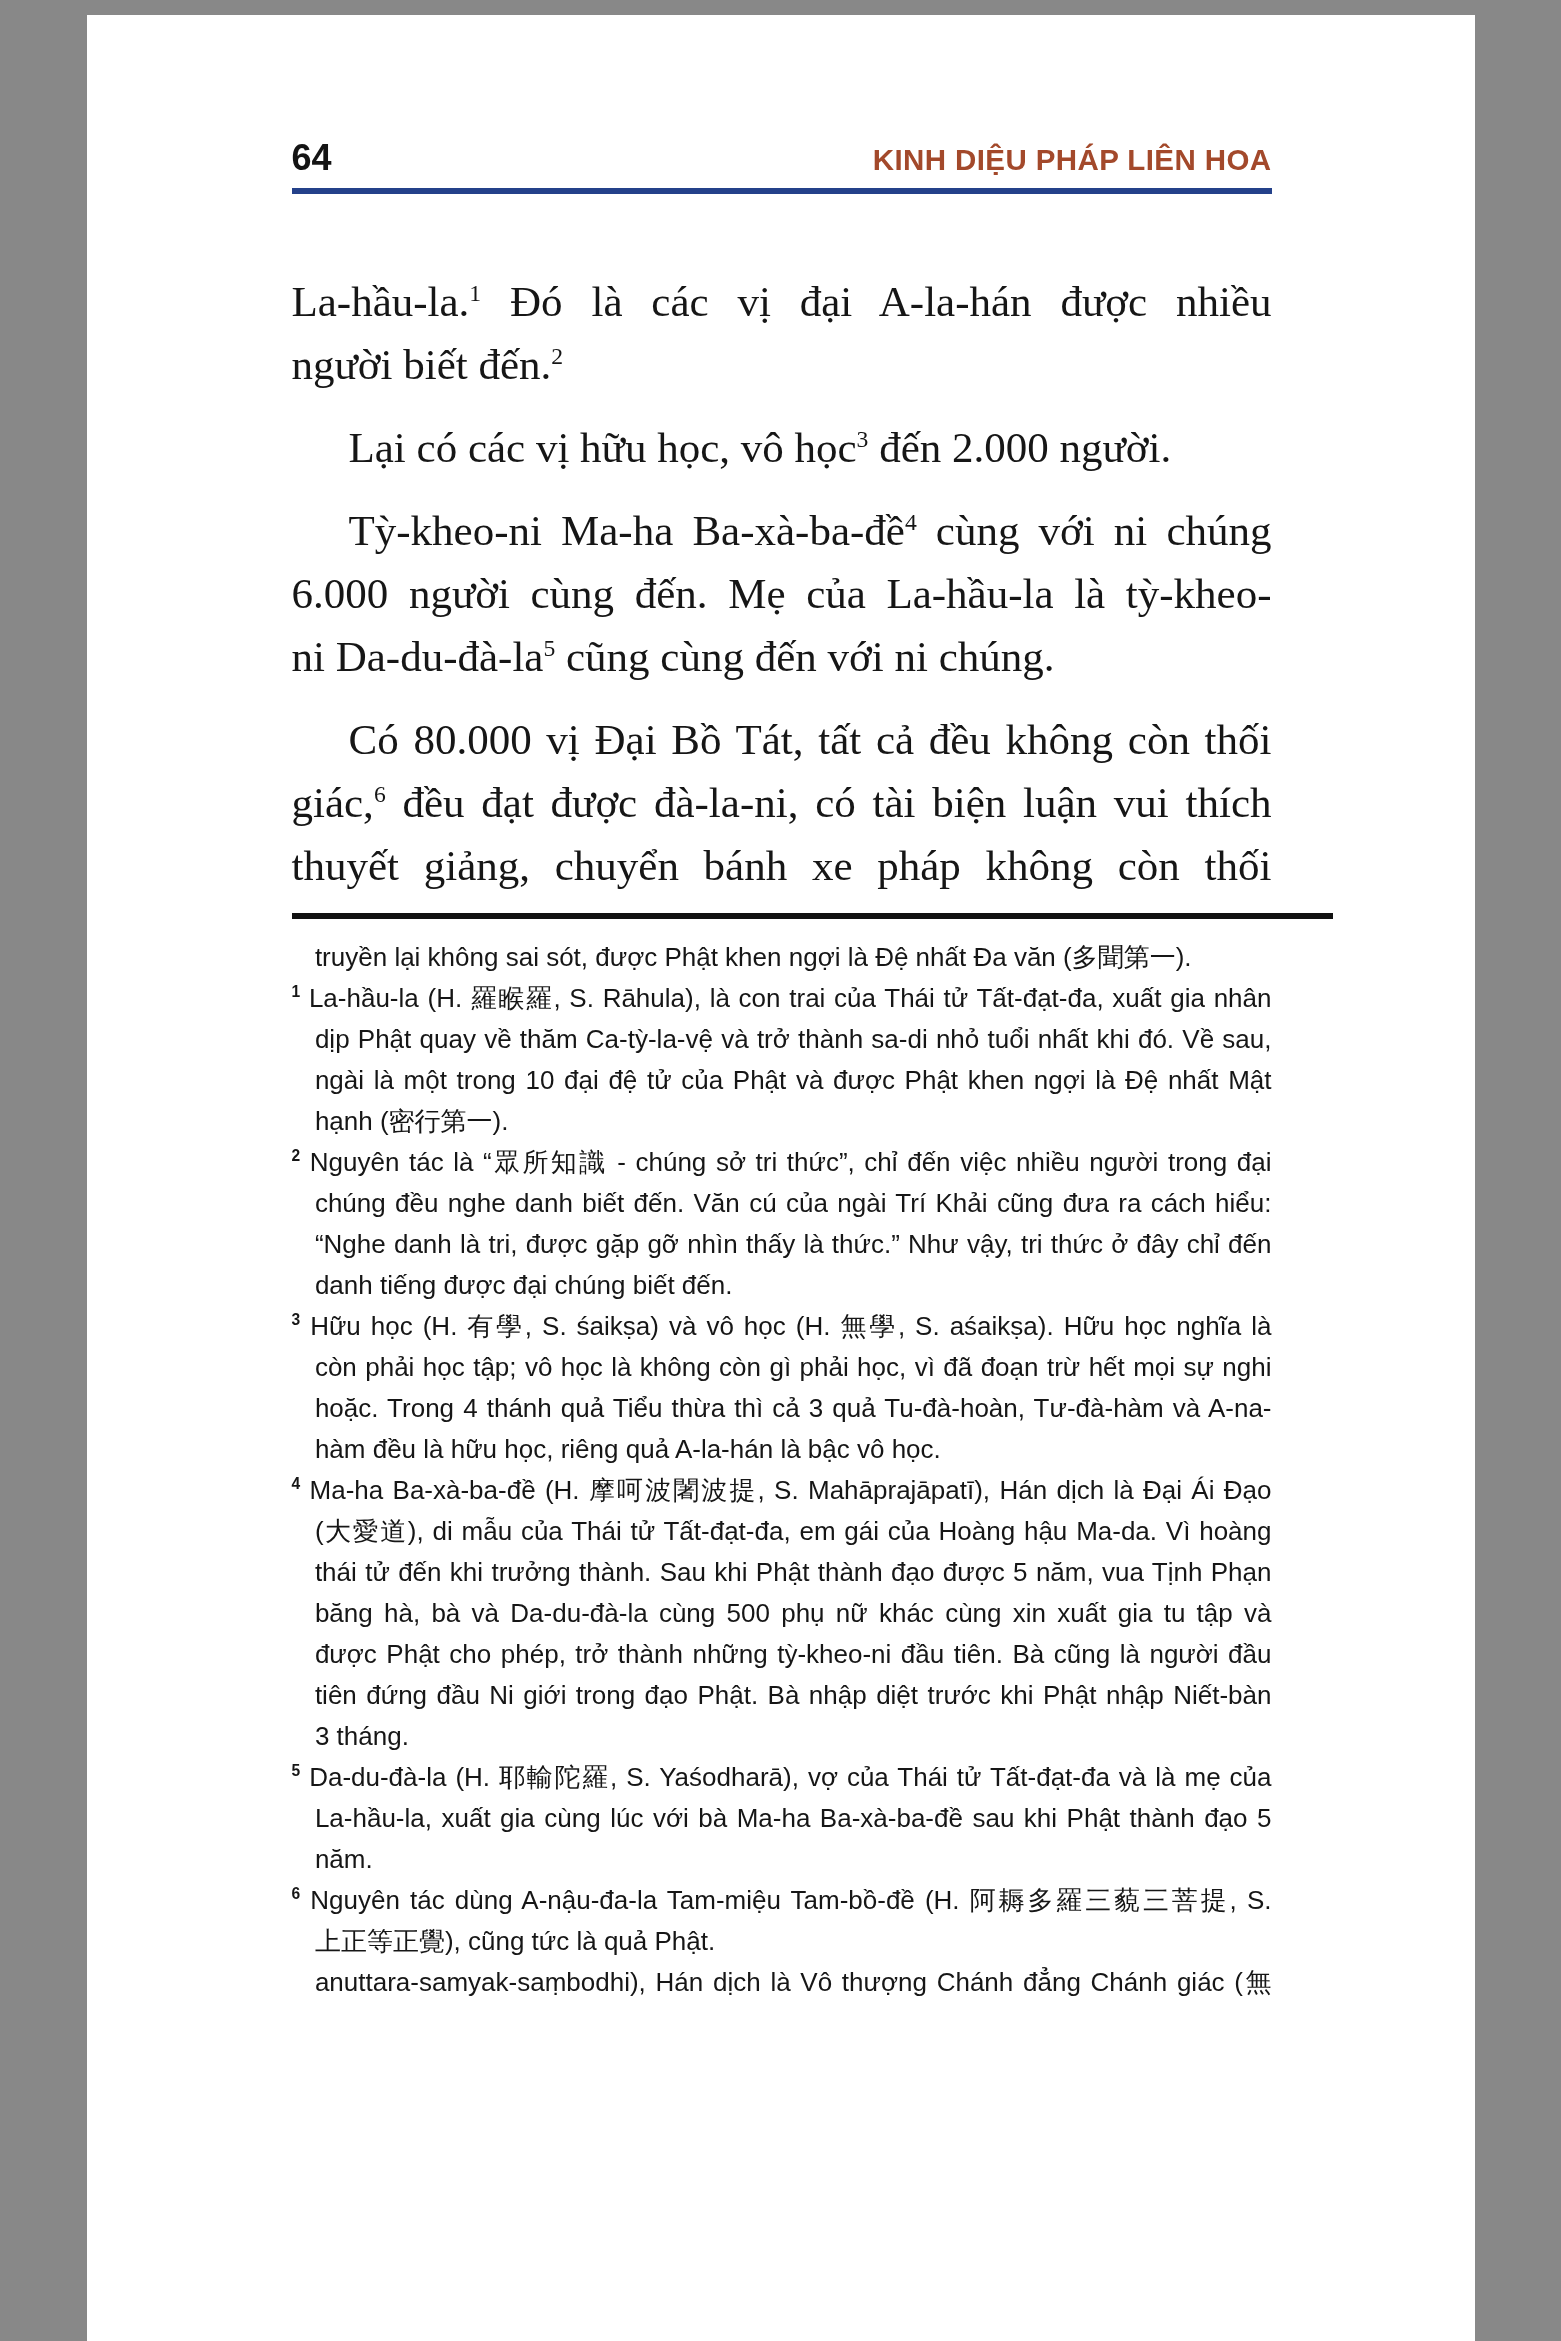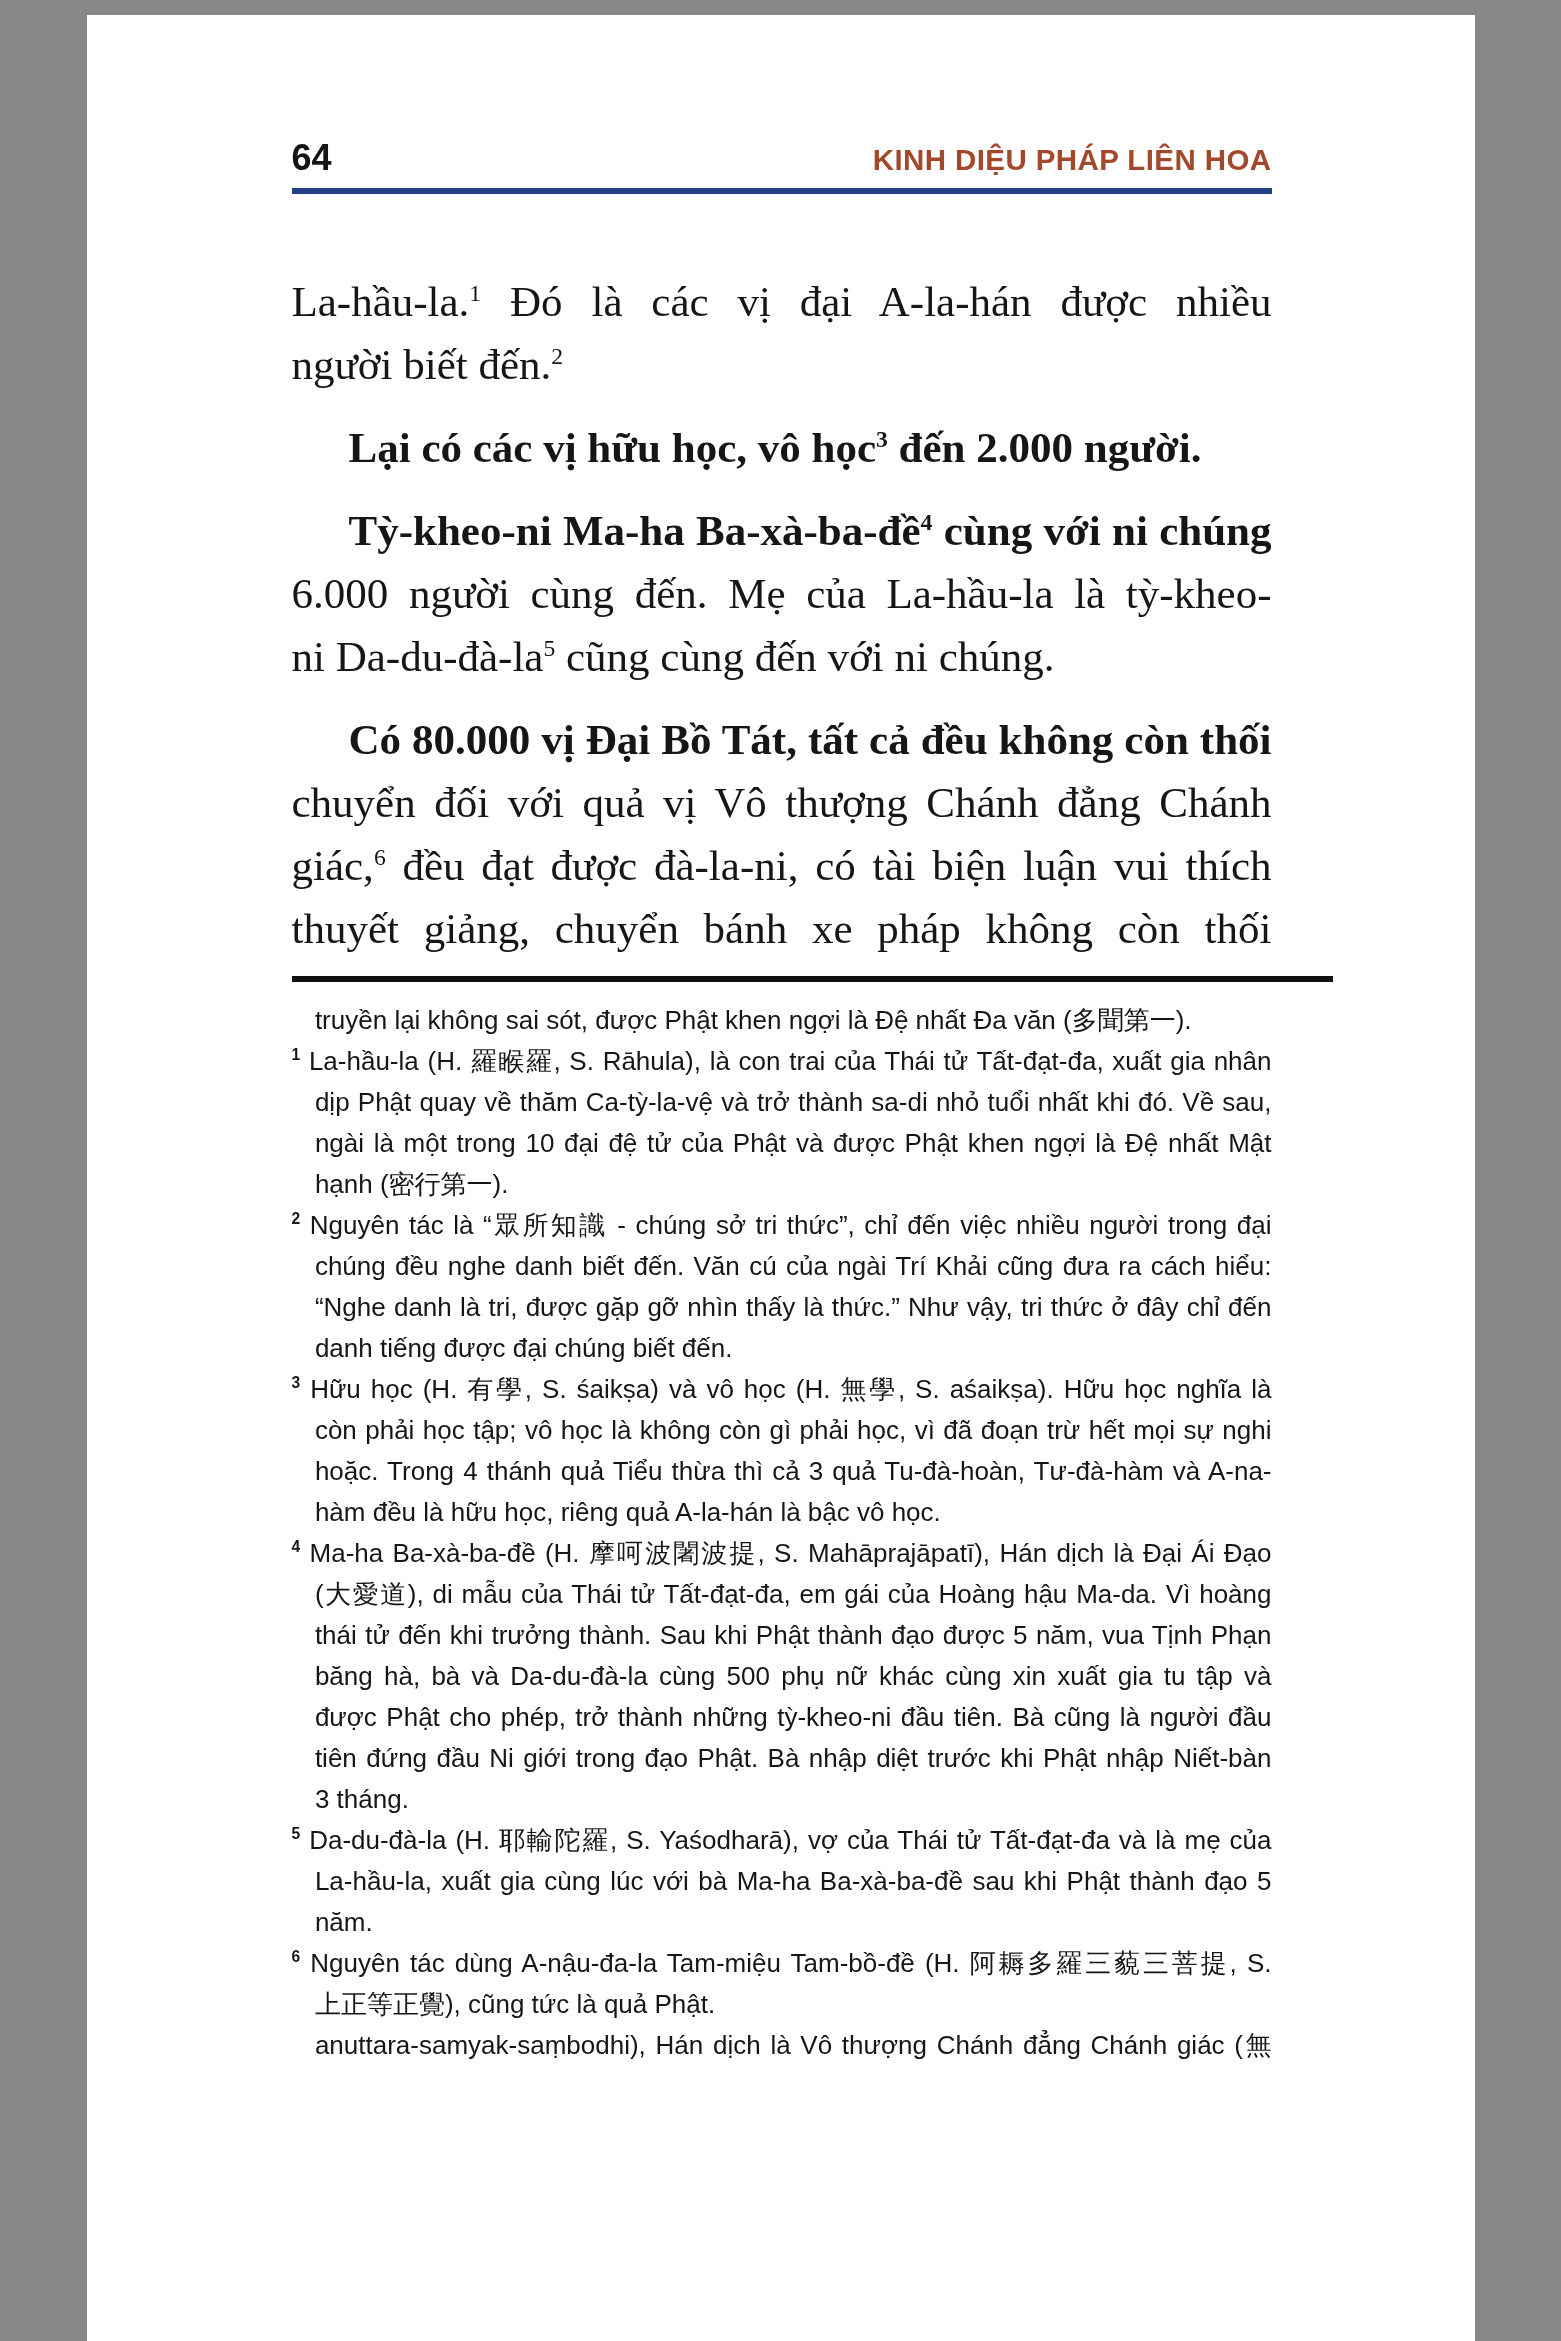--- a/index.html
+++ b/index.html
@@ -48,21 +48,21 @@
     font-size:43px;
     color:var(--text);
   }
   .para + .para{margin-top:20px;}
   .bline{
     line-height:63px;
     text-align:justify;
     text-align-last:left;
   }
   .bline.just{text-align-last:justify;}
-  .bline.indent{text-indent:57px;font-weight:bold;}
+  .bline.indent{text-indent:57px;}
   .body-text sup{
     font-size:55%;
     line-height:0;
     vertical-align:super;
   }
   .fn-rule{
     width:1041px;height:6px;
     background:var(--footnote-rule);
     margin-top:16.5px;
   }
@@ -105,21 +105,20 @@
       <div class="para">
         <div class="bline indent">Lại có các vị hữu học, vô học<sup>3</sup> đến 2.000 người.</div>
       </div>
       <div class="para">
         <div class="bline just indent">Tỳ-kheo-ni Ma-ha Ba-xà-ba-đề<sup>4</sup> cùng với ni chúng</div>
         <div class="bline just">6.000 người cùng đến. Mẹ của La-hầu-la là tỳ-kheo-</div>
         <div class="bline">ni Da-du-đà-la<sup>5</sup> cũng cùng đến với ni chúng.</div>
       </div>
       <div class="para">
         <div class="bline just indent">Có 80.000 vị Đại Bồ Tát, tất cả đều không còn thối</div>
-        <div class="bline just">chuyển đối với quả vị Vô thượng Chánh đẳng Chánh</div>
         <div class="bline just">giác,<sup>6</sup> đều đạt được đà-la-ni, có tài biện luận vui thích</div>
         <div class="bline just">thuyết giảng, chuyển bánh xe pháp không còn thối</div>
       </div>
     </div>
 
   <div class="fn-rule"></div>
 
   <div class="footnotes">
       <div>
         <div class="fline">truyền lại không sai sót, được Phật khen ngợi là Đệ nhất Đa văn (多聞第一).</div>

